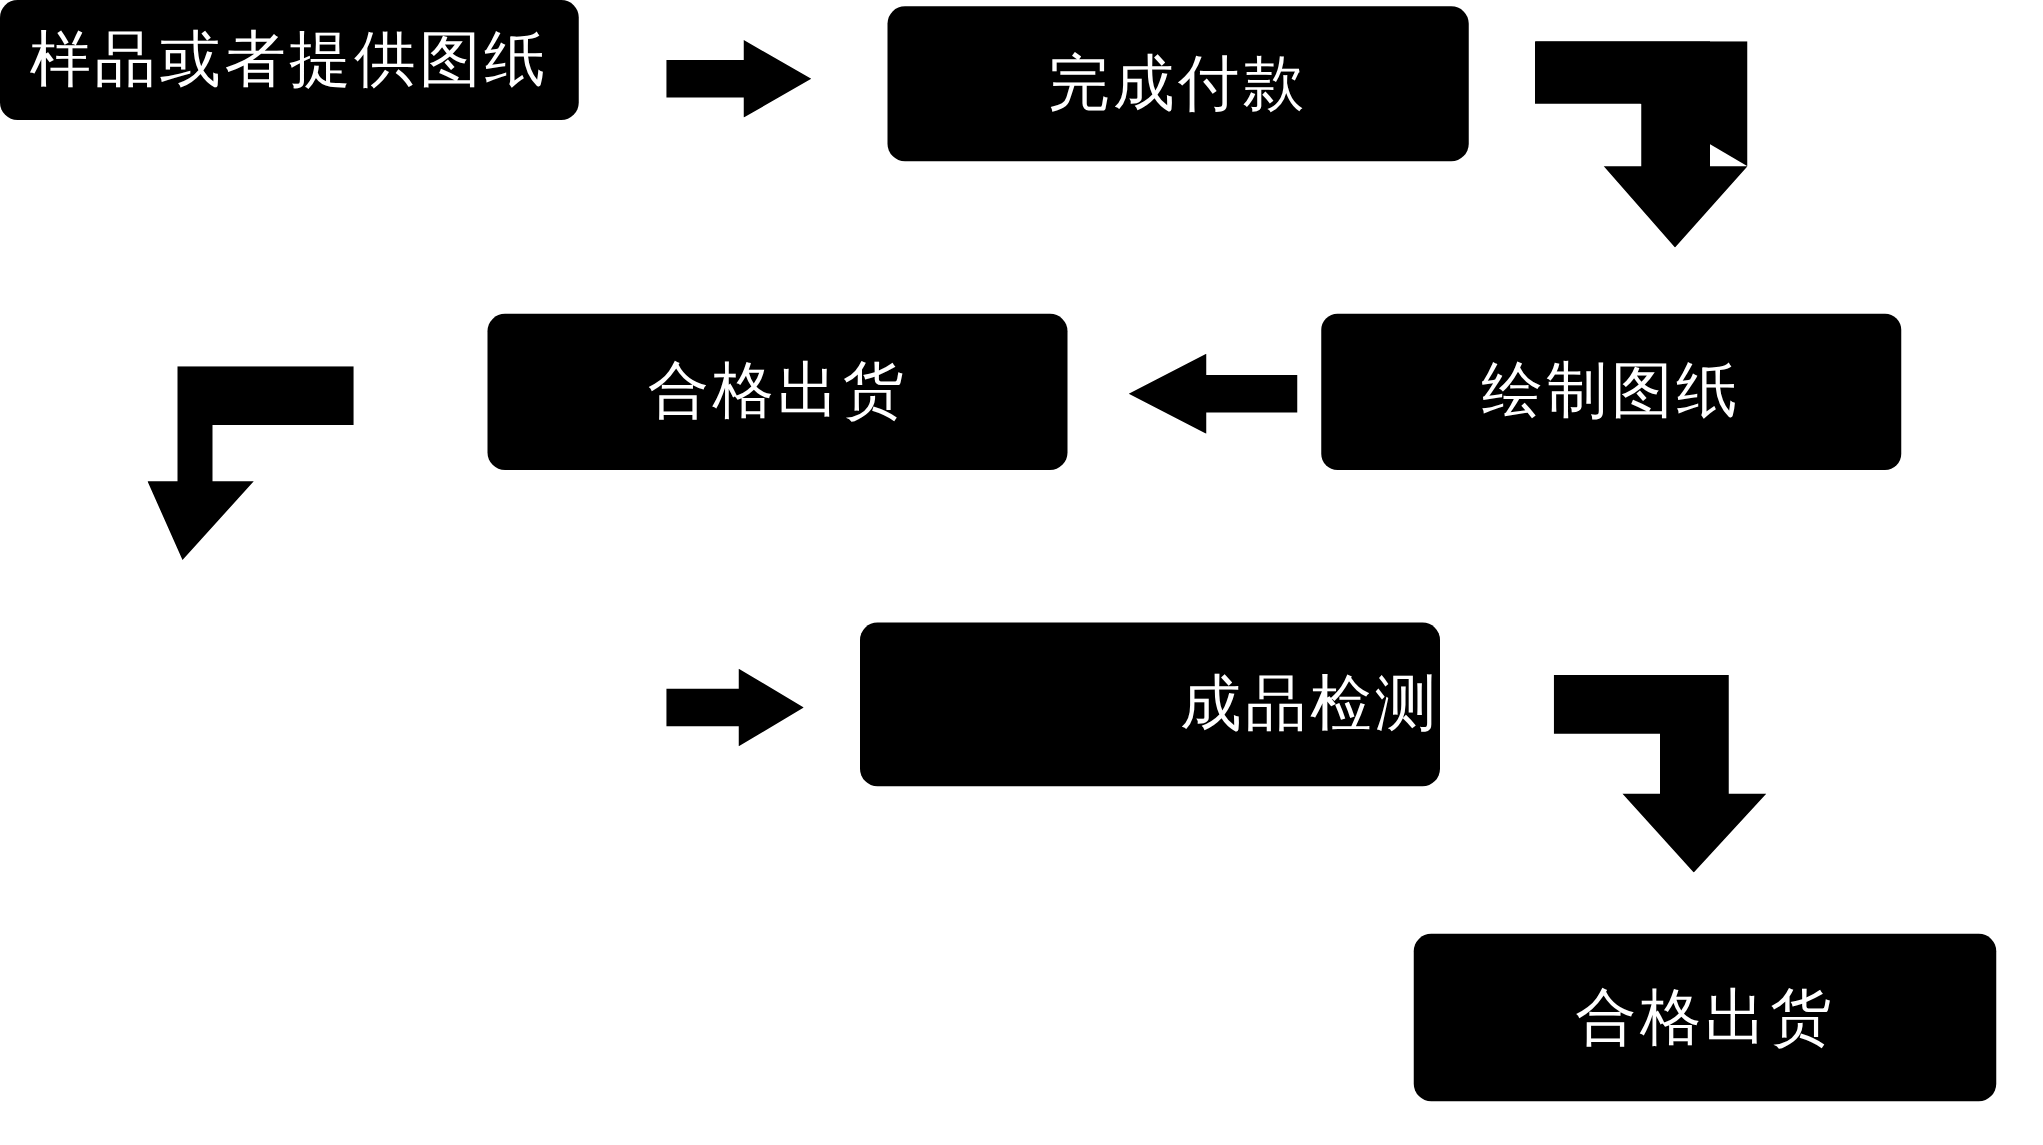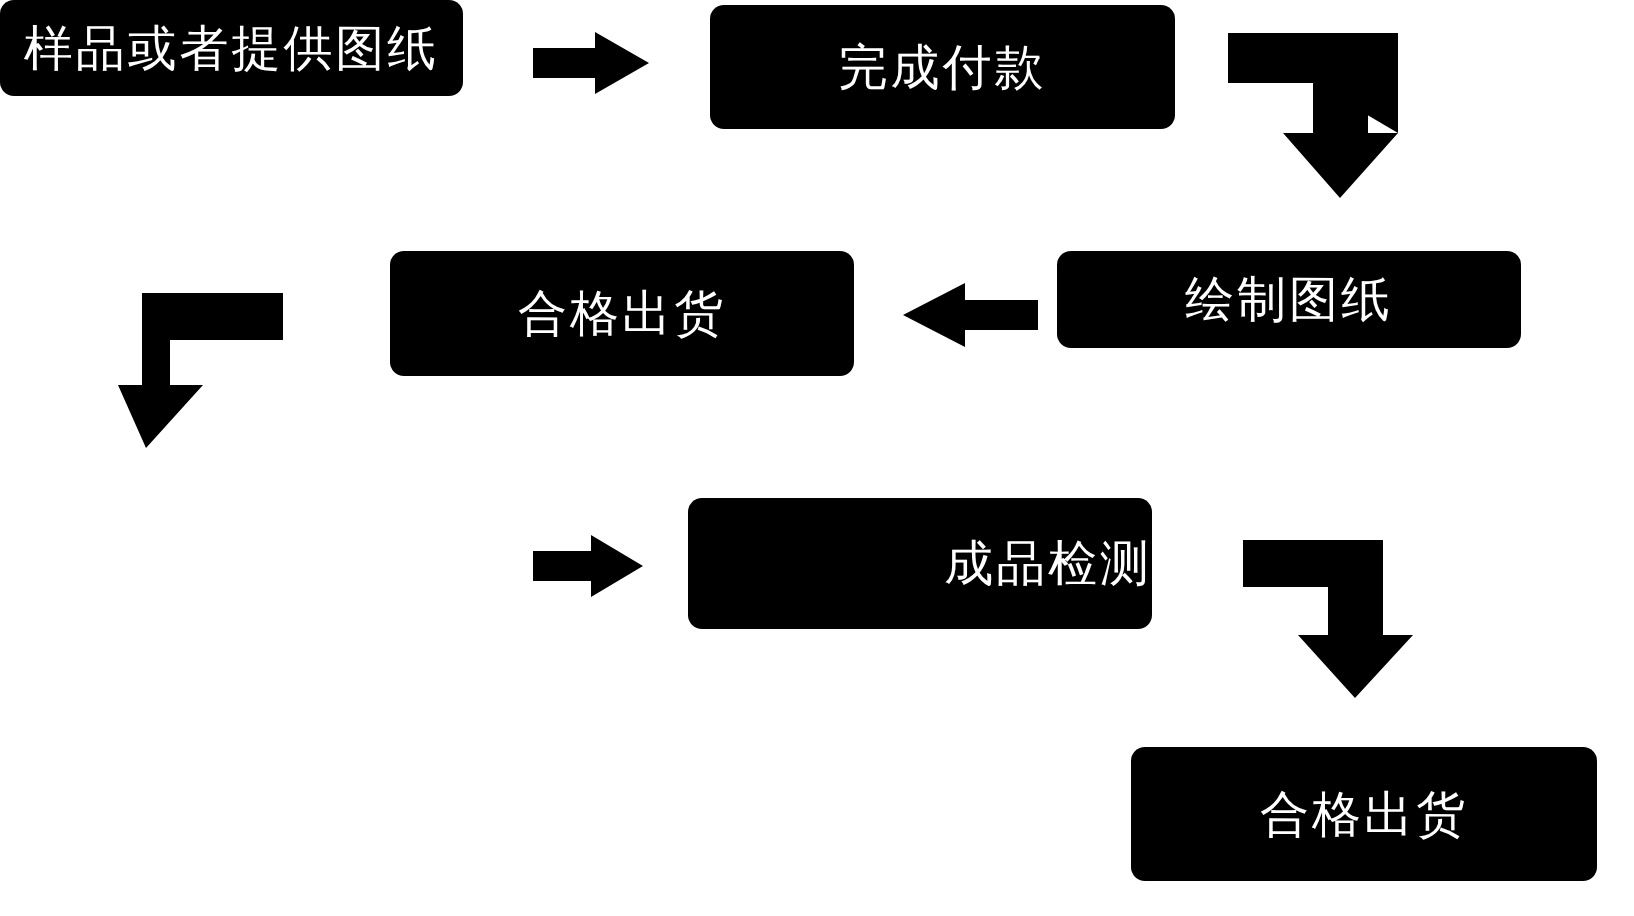--- a/index.html
+++ b/index.html
@@ -77,21 +77,21 @@
   <div class="node" style="left:390px; top:251px; width:464px; height:125px; font-size:49px;">
     <span class="node-label">合格出货</span>
   </div>
 
   <div class="connector" style="left:903px; top:283px; width:135px; height:64px;">
     <svg viewBox="0 0 135 64" preserveAspectRatio="none">
       <polygon points="135,17 62,17 62,0 0,32 62,64 62,47 135,47"></polygon>
     </svg>
   </div>
 
-  <div class="node" style="left:1057px; top:251px; width:464px; height:97px; font-size:49px;">
+  <div class="node" style="left:1057px; top:251px; width:464px; height:125px; font-size:49px;border-radius:13px;">
     <span class="node-label">绘制图纸</span>
   </div>
 
   <div class="connector" style="left:118px; top:293px; width:165px; height:155px;">
     <svg viewBox="0 0 165 155" preserveAspectRatio="none">
       <path d="M 165,0 L 165,47 L 52,47 L 52,92 L 85,92 L 28,155 L 0,92 L 24,92 L 24,0 Z"></path>
     </svg>
   </div>
 
 

